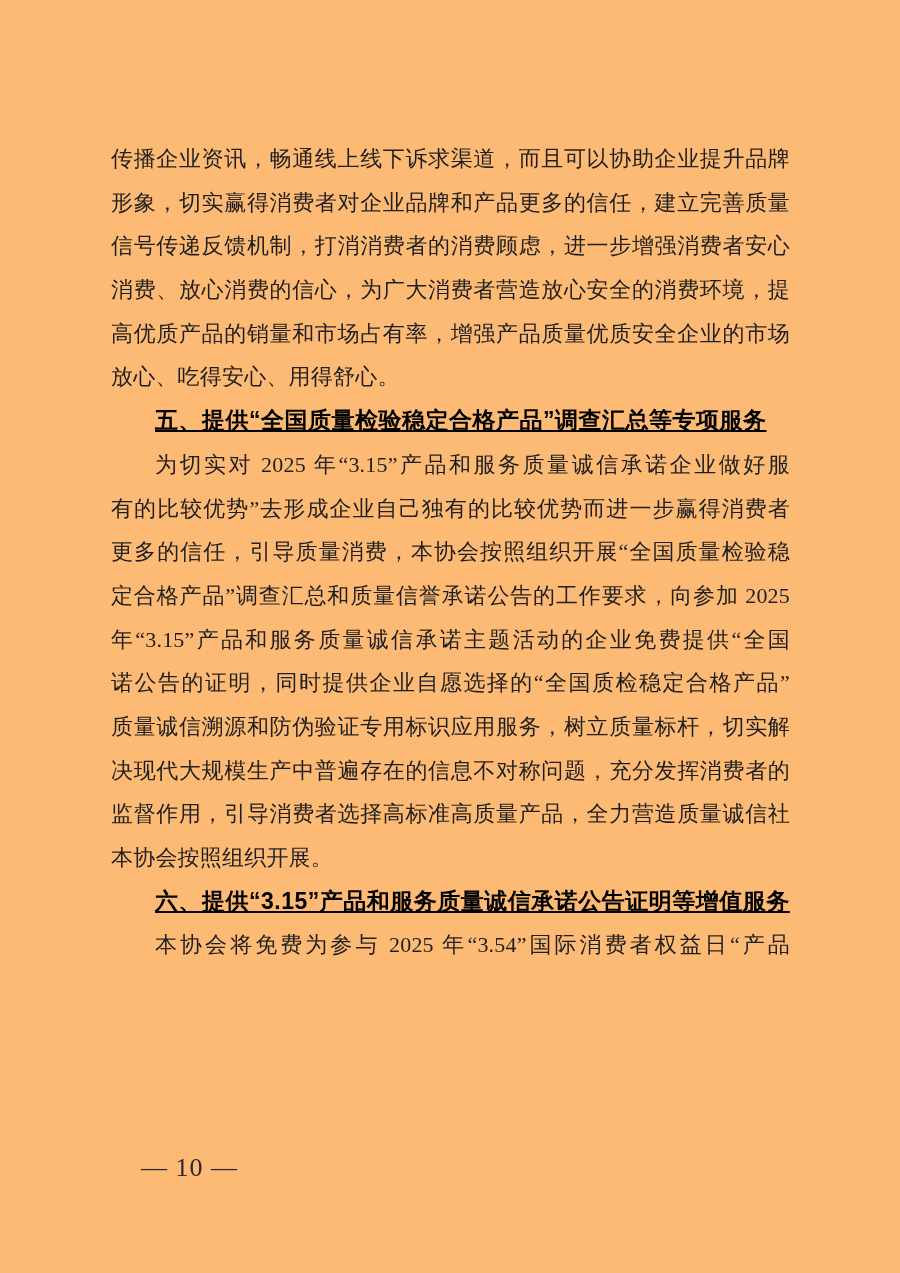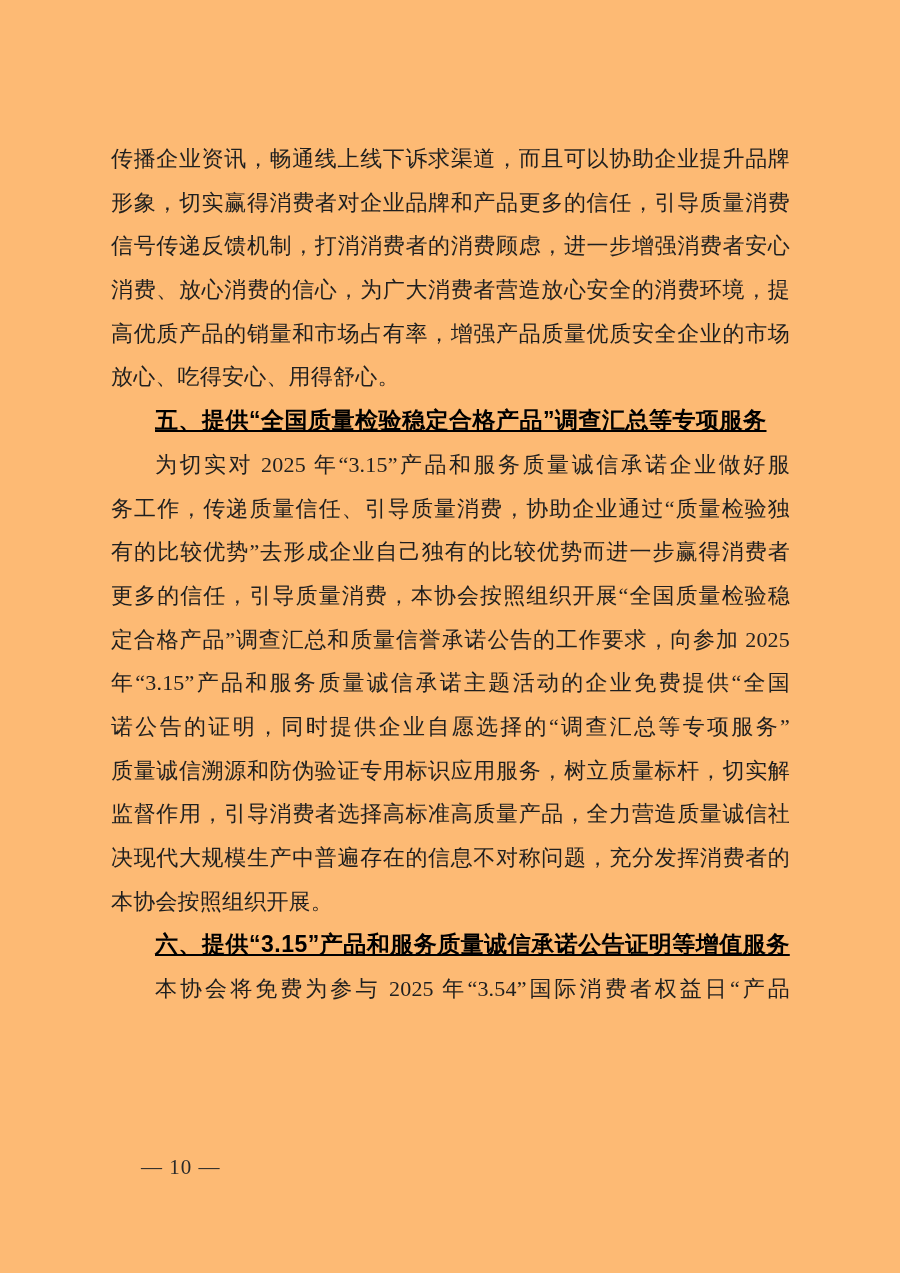--- a/index.html
+++ b/index.html
@@ -38,51 +38,50 @@
     height: 43.7px;
     text-indent: 44px;
     white-space: nowrap;
     letter-spacing: 0.5px;
     text-decoration: underline;
   }
   .page-number {
     position: absolute;
     left: 141px;
     top: 1146px;
-    font-size: 21px;
+    font-size: 26px;
     line-height: 43px;
     color: #2a2a2a;
     letter-spacing: 1px;
   }
 </style>
 </head>
 <body>
 
 <div class="page">
   <div class="content">
       <div class="paragraph">
         <div class="line">传播企业资讯，畅通线上线下诉求渠道，而且可以协助企业提升品牌</div>
-        <div class="line">形象，切实赢得消费者对企业品牌和产品更多的信任，引导质量消费</div>
+        <div class="line">形象，切实赢得消费者对企业品牌和产品更多的信任，建立完善质量</div>
         <div class="line">信号传递反馈机制，打消消费者的消费顾虑，进一步增强消费者安心</div>
         <div class="line">消费、放心消费的信心，为广大消费者营造放心安全的消费环境，提</div>
         <div class="line">高优质产品的销量和市场占有率，增强产品质量优质安全企业的市场</div>
         <div class="line end">放心、吃得安心、用得舒心。</div>
       </div>
       <div class="heading">五、提供“全国质量检验稳定合格产品”调查汇总等专项服务</div>
       <div class="paragraph">
         <div class="line indent">为切实对 2025 年“3.15”产品和服务质量诚信承诺企业做好服</div>
-        <div class="line">务工作，传递质量信任、引导质量消费，协助企业通过“质量检验独</div>
         <div class="line">有的比较优势”去形成企业自己独有的比较优势而进一步赢得消费者</div>
         <div class="line">更多的信任，引导质量消费，本协会按照组织开展“全国质量检验稳</div>
         <div class="line">定合格产品”调查汇总和质量信誉承诺公告的工作要求，向参加 2025</div>
         <div class="line">年“3.15”产品和服务质量诚信承诺主题活动的企业免费提供“全国</div>
-        <div class="line">诺公告的证明，同时提供企业自愿选择的“调查汇总等专项服务”</div>
+        <div class="line">诺公告的证明，同时提供企业自愿选择的“全国质检稳定合格产品”</div>
         <div class="line">质量诚信溯源和防伪验证专用标识应用服务，树立质量标杆，切实解</div>
+        <div class="line">决现代大规模生产中普遍存在的信息不对称问题，充分发挥消费者的</div>
         <div class="line">监督作用，引导消费者选择高标准高质量产品，全力营造质量诚信社</div>
-        <div class="line">决现代大规模生产中普遍存在的信息不对称问题，充分发挥消费者的</div>
         <div class="line end">本协会按照组织开展。</div>
       </div>
       <div class="heading">六、提供“3.15”产品和服务质量诚信承诺公告证明等增值服务</div>
       <div class="paragraph">
         <div class="line indent">本协会将免费为参与 2025 年“3.54”国际消费者权益日“产品</div>
       </div>
     </div>
   <div class="page-number">— 10 —</div>
 </div>
 

